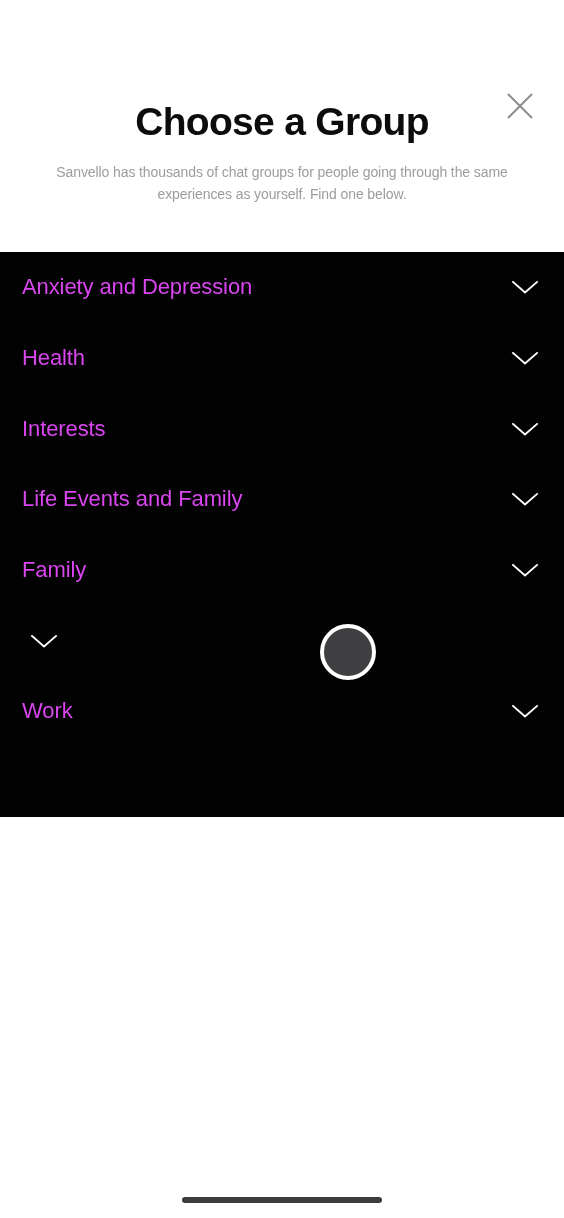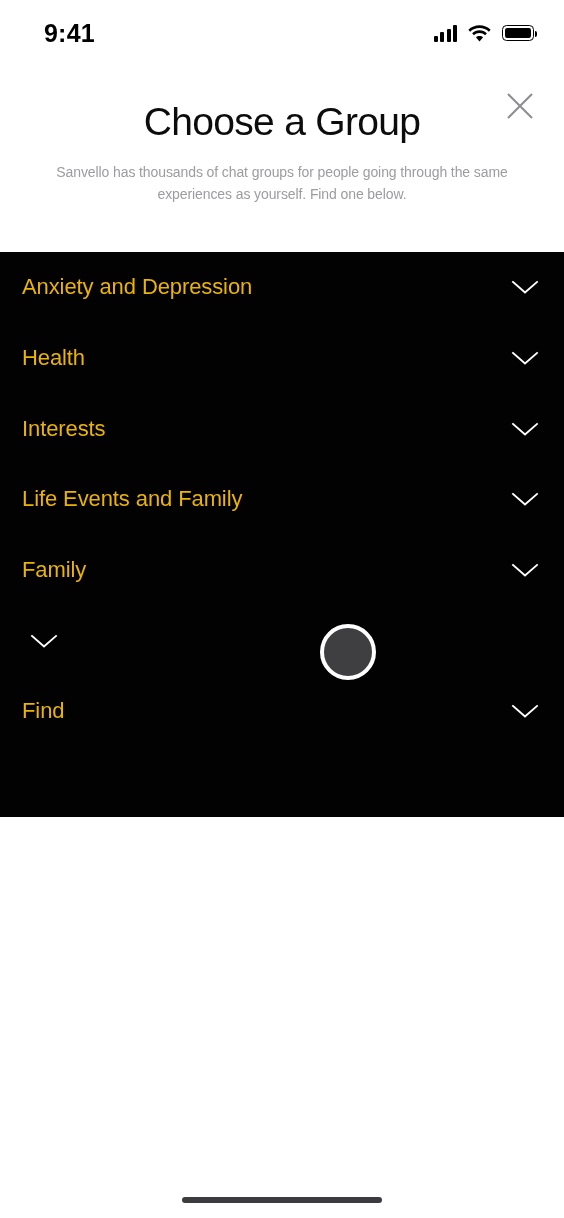--- a/index.html
+++ b/index.html
@@ -64,21 +64,21 @@
   .close-btn {
     position:absolute; right:22px; top:22px;
     width:44px; height:44px;
     display:flex; align-items:center; justify-content:center;
   }
   .close-btn svg { display:block; }
   .title {
     position:absolute; top:40px; left:0; width:564px;
     text-align:center;
     font-size:39px;
-    font-weight:normal;
+    font-weight:bold;
     color:#0c0c0c;
     letter-spacing:-0.7px;
     line-height:1;
   }
   .subtitle {
     position:absolute; top:100px; left:50px; width:464px;
     text-align:center;
     font-size:14px;
     line-height:21.5px;
     color:#9c9ca1;
@@ -95,21 +95,21 @@
     position:relative;
     width:100%;
     height:70.65px;
     display:flex;
     align-items:center;
     justify-content:space-between;
     padding:0 17px 0 22px;
   }
   .group-label {
     font-size:22px;
-    color:#eab308;
+    color:#d946ef;
     letter-spacing:-0.1px;
     line-height:1;
   }
   .chev {
     width:44px; height:44px;
     display:flex; align-items:center; justify-content:center;
   }
   .chev svg { display:block; }
 
   
@@ -135,41 +135,20 @@
     width:200px; height:6px;
     background:#3c3c3e;
     border-radius:3px;
   }
 </style>
 </head>
 <body>
 
 <div id="phone">
 
-  <div class="statusbar">
-    <div class="status-time">9:41</div>
-    <div class="status-icons">
-      <span class="sig-bars">
-        <i></i>
-          <i></i>
-          <i></i>
-          <i></i>
-      </span>
-      <span>
-        <svg class="wifi" viewBox="0 0 23 17">
-          <path d="M11.5 3.1c3.6 0 6.9 1.35 9.4 3.58l1.75-2.0C19.7 1.95 15.75 0.35 11.5 0.35S3.3 1.95 0.35 4.68L2.1 6.68C4.6 4.45 7.9 3.1 11.5 3.1z" fill="#000"></path>
-          <path d="M11.5 8.0c2.15 0 4.1 0.82 5.6 2.15l1.75-2.0C16.9 6.4 14.3 5.3 11.5 5.3S6.1 6.4 4.15 8.15l1.75 2.0C7.4 8.82 9.35 8.0 11.5 8.0z" fill="#000"></path>
-          <path d="M11.5 16.4l3.6-4.1c-0.97-0.85-2.23-1.36-3.6-1.36s-2.63 0.51-3.6 1.36L11.5 16.4z" fill="#000"></path>
-        </svg>
-      </span>
-      <span class="batt">
-          <i></i>
-        </span>
-    </div>
-  </div>
 
   <div class="header">
     <div class="title">Choose a Group</div>
     <div class="subtitle">Sanvello has thousands of chat groups for people going through the same experiences as yourself. Find one below.</div>
     <div class="close-btn">
       <span>
         <svg width="30" height="30" viewBox="0 0 30 30">
           <path d="M3 3 L27 27 M27 3 L3 27" stroke="#8e8e93" stroke-width="2.1" fill="none" stroke-linecap="butt"></path>
         </svg>
       </span>
@@ -226,21 +205,21 @@
     <div class="group-row">
       <span class="chev">
         <svg width="28" height="16" viewBox="0 0 28 16">
             <path d="M2 3 L14 13.5 L26 3" stroke="#ffffff" stroke-width="1.9" fill="none" stroke-linecap="square" stroke-linejoin="miter"></path>
           </svg>
       </span>
     </div>
 
 
     <div class="group-row">
-      <span class="group-label">Find</span>
+      <span class="group-label">Work</span>
       <span class="chev">
         <svg width="28" height="16" viewBox="0 0 28 16">
             <path d="M2 3 L14 13.5 L26 3" stroke="#ffffff" stroke-width="1.9" fill="none" stroke-linecap="square" stroke-linejoin="miter"></path>
           </svg>
       </span>
     </div>
 
   </div>
 
   <div class="tap-indicator"></div>

